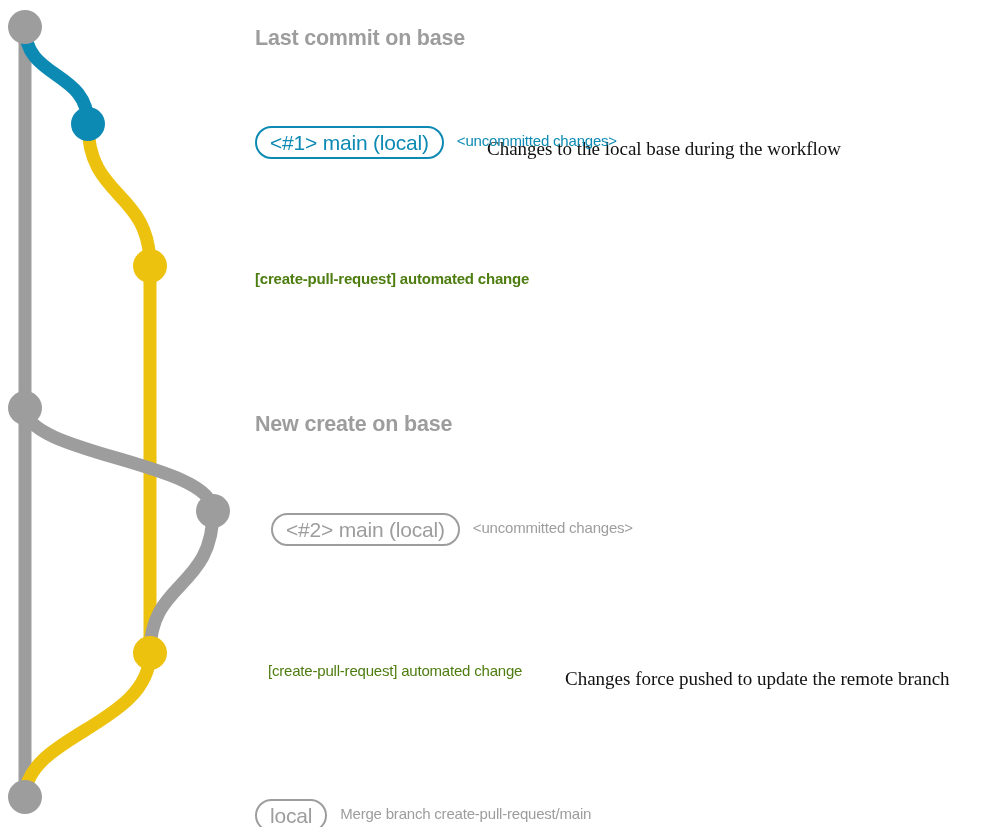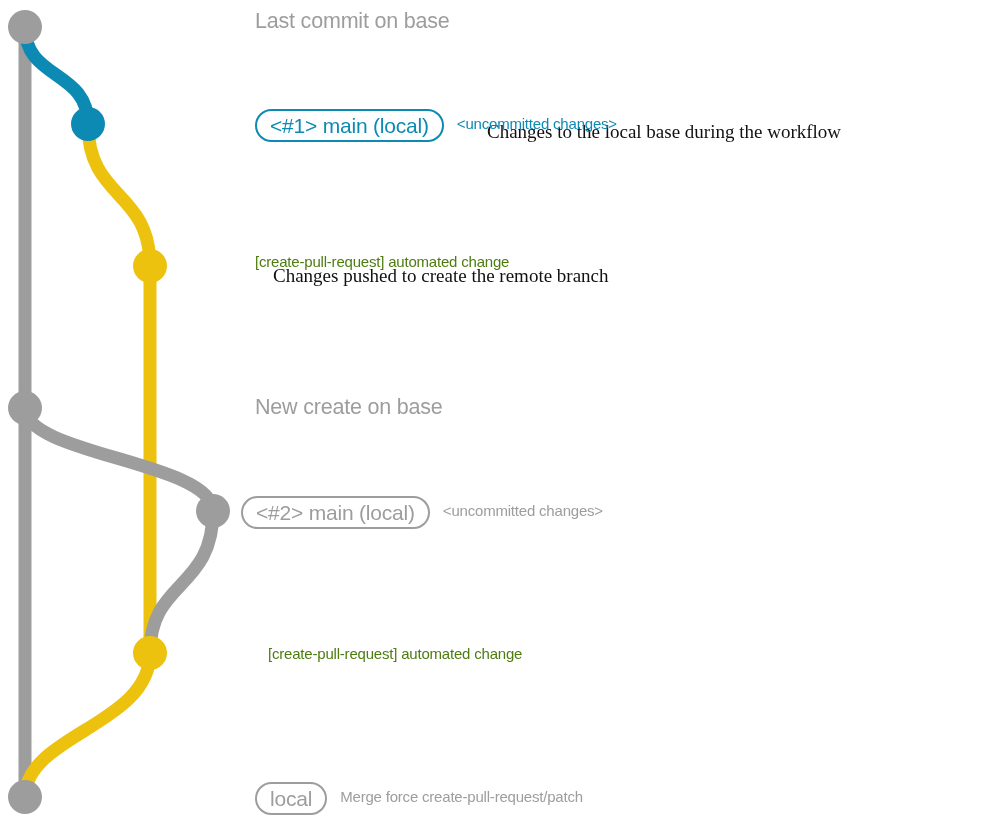--- a/index.html
+++ b/index.html
@@ -72,35 +72,35 @@
   .c-gray   { color: #9d9d9d; }
   .c-blue   { color: #0d8ab4; }
   .c-yellow { color: #4d7c0f; }
   .c-yellow-pill { color: #f0c41c; }
 
   
   #block-last-commit      { left: 255px; top: 11px; }
   #block-local-1          { left: 255px; top: 109px; }
   #block-automated-1      { left: 255px; top: 253px; }
   #block-new-commit       { left: 255px; top: 397px; }
-  #block-local-2          { left: 241px; top: 496px; }
+  #block-local-2          { left: 271px; top: 496px; }
   #block-automated-2      { left: 255px; top: 639px; }
   #block-merge            { left: 255px; top: 782px; }
 
   .row .pill-slot { flex: 0 0 auto; }
   .row .text-slot { margin-left: 13px; padding-top: 6px; }
-  .row.no-pill .text-slot { margin-left: 0; padding-top: 0; }
+  .row.no-pill .text-slot { margin-left: 0; padding-top: 0; font-weight: bold; }
 
   .note-line { margin-top: 13px; }
   .note-indent-1 { padding-left: 232px; }
   .note-indent-2 { padding-left: 18px; }
   .note-indent-3 { padding-left: 232px; }
   .note-indent-4 { padding-left: 310px; }
 
-  .block { position: absolute; }
+  .block { position: absolute; margin-top: 17px; }
 </style>
 </head>
 <body>
 
 <svg id="graph-canvas" viewBox="0 0 981 827" xmlns="http://www.w3.org/2000/svg">
 
   <path d="M25,27 L25,797" fill="none" stroke="#9d9d9d" stroke-width="13" stroke-linecap="round"></path>
 
   <path d="M150,266 L150,653" fill="none" stroke="#edc20e" stroke-width="13" stroke-linecap="butt"></path>
 
@@ -142,21 +142,20 @@
   </div>
   <div class="note note-line note-indent-1">Changes to the local base during the workflow</div>
 </div>
 
 <div class="block" id="block-automated-1">
   <div class="row no-pill">
     <div class="text-slot">
       <span class="subject c-yellow">[create-pull-request] automated change</span>
     </div>
   </div>
-  <div class="note note-line note-indent-2">Changes pushed to create the remote branch</div>
 </div>
 
 <div class="block" id="block-new-commit">
   <div class="row no-pill">
     <div class="text-slot">
       <span class="plain-label c-gray">New create on base</span>
     </div>
   </div>
 </div>
 
@@ -170,24 +169,25 @@
     </div>
   </div>
 </div>
 
 <div class="block" id="block-automated-2">
   <div class="row">
     <div class="text-slot">
       <span class="subject c-yellow">[create-pull-request] automated change</span>
     </div>
   </div>
+  <div class="note note-line note-indent-4">Changes force pushed to update the remote branch</div>
 </div>
 
 <div class="block" id="block-merge">
   <div class="row">
     <div class="pill-slot">
       <span class="pill c-gray">local</span>
     </div>
     <div class="text-slot">
-      <span class="subject c-gray">Merge force create-pull-request/patch</span>
+      <span class="subject c-gray">Merge branch create-pull-request/main</span>
     </div>
   </div>
 </div>
 
 </body></html>

